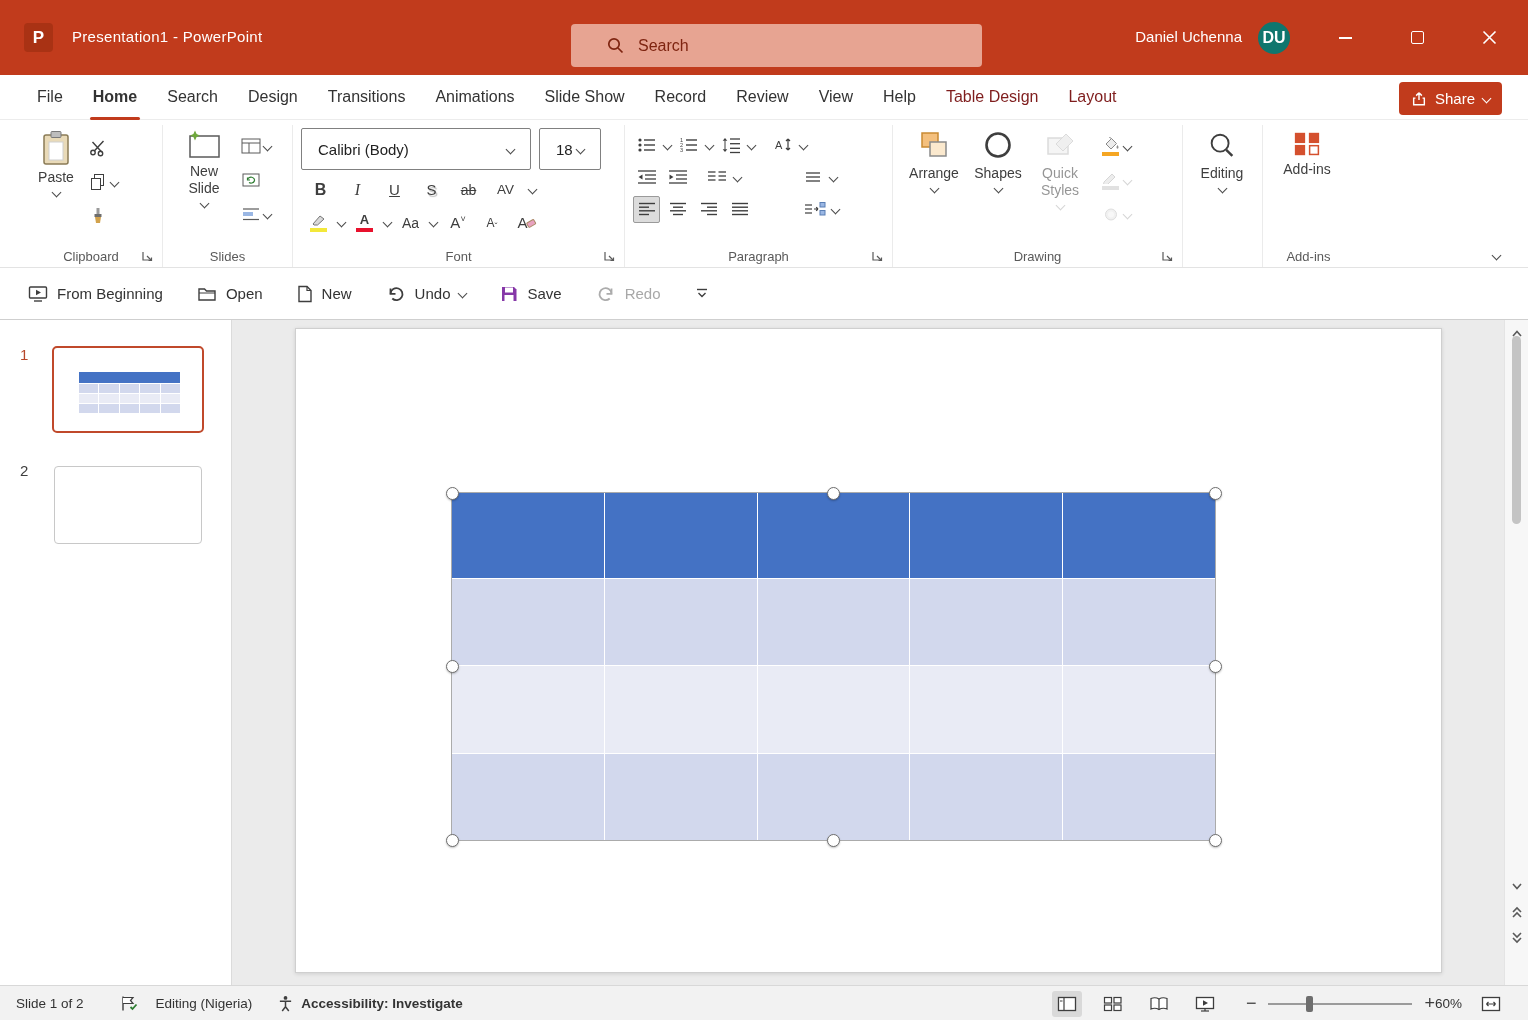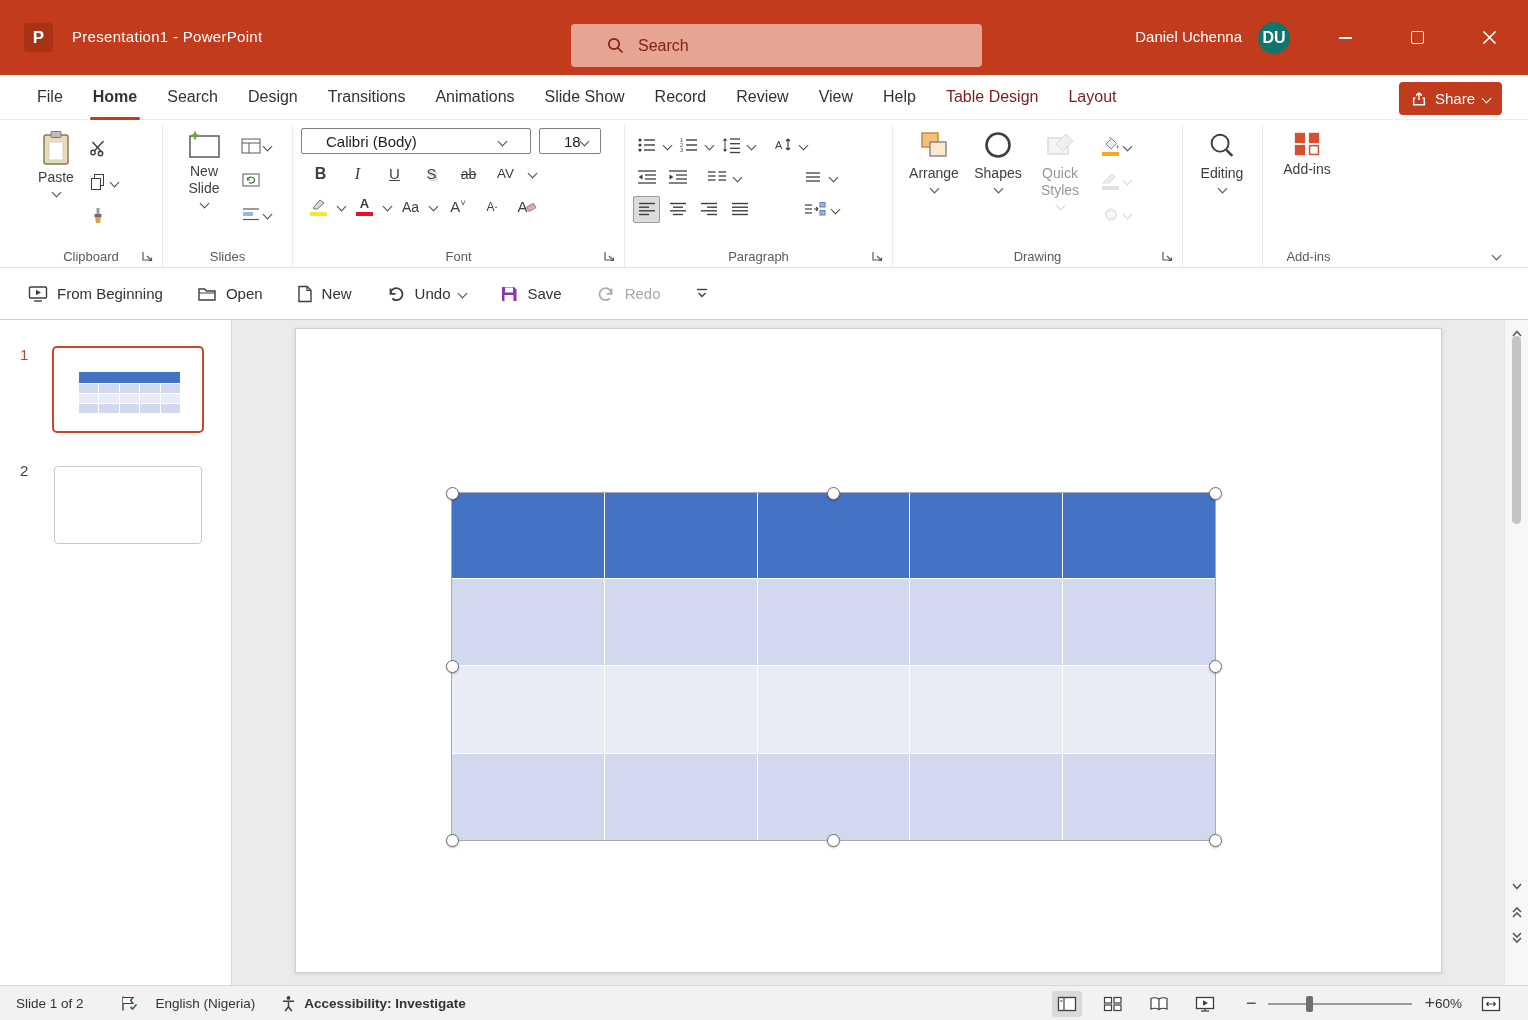--- a/index.html
+++ b/index.html
@@ -31,21 +31,21 @@
   .group { position:relative; display:flex; flex-direction:column; padding:0 8px; }
   .group + .group { border-left:1px solid #EBEBEB; }
   .gbody { flex:1; display:flex; }
   .gcap { height:22px; display:flex; align-items:center; justify-content:center; font-size:13px; color:#5A5A5A; position:relative; }
   .launcher { position:absolute; right:0px; bottom:4px; width:13px; height:13px; }
   .bigbtn { display:flex; flex-direction:column; align-items:center; padding-top:5px; gap:3px; font-size:14px; color:#3E3E3E; text-align:center; line-height:17px; }
   .mbtn { width:27px; height:27px; display:flex; align-items:center; justify-content:center; color:#3E3E3E; }
   .chev { display:inline-block; width:7px; height:7px; border-right:1.5px solid #4A4A4A; border-bottom:1.5px solid #4A4A4A; transform:rotate(45deg); flex-shrink:0; }
   .chev.gray { border-color:#B3B3B3; }
   .minirow { display:flex; align-items:center; height:34px; }
-  .combo { height:26px; border:1px solid #808080; border-radius:2px; background:#fff; display:flex; align-items:center; justify-content:space-between; padding:0 24px; font-size:15px; color:#222; }
+  .combo { height:42px; border:1px solid #808080; border-radius:2px; background:#fff; display:flex; align-items:center; justify-content:space-between; padding:0 16px; font-size:15px; color:#222; }
   .fontrow { display:flex; align-items:center; margin-top:6px; gap:1px; }
   .fB { font-weight:bold; font-size:16px; }
   .fI { font-family:"Liberation Serif", serif; font-style:italic; font-size:16px; }
   .fU { text-decoration:underline; font-size:15px; }
   .fS { font-size:15px; text-shadow:1.5px 1.5px 1px #BDBDBD; }
   .fstrike { text-decoration:line-through; font-size:14px; }
   .fAV { font-size:13.5px; }
   .stack { display:flex; flex-direction:column; align-items:center; line-height:1; gap:2px; }
   .cbar { width:17px; height:4px; }
   .selbox { background:#DCDCDC; border:1px solid #9A9A9A; border-radius:2px; }
@@ -698,21 +698,21 @@
 </div>
 
 <div id="statusbar">
   <div id="sb-left">
     <span style="margin-left:16px">Slide 1 of 2</span>
     <svg style="margin-left:36px" width="18" height="17" viewBox="0 0 18 17">
         <path d="M3 1.5 v14" stroke="#3E3E3E" stroke-width="1.4"></path>
         <path d="M3 2.5 h10 l-2.5 3 2.5 3 H3" fill="#fff" stroke="#3E3E3E" stroke-width="1.2"></path>
         <path d="M10.5 12 l2 2 L16.5 9.5" fill="none" stroke="#2E7D32" stroke-width="1.8"></path>
       </svg>
-    <span style="margin-left:18px">English (Nigeria)</span>
+    <span style="margin-left:18px">Editing (Nigeria)</span>
     <svg style="margin-left:26px" width="15" height="17" viewBox="0 0 16 18">
         <circle cx="8" cy="3" r="2" fill="#3E3E3E"></circle>
         <path d="M2 6.5 h12 M8 6.5 v6 M8 12.5 l-3.5 4.5 M8 12.5 l3.5 4.5" stroke="#3E3E3E" stroke-width="1.6" fill="none"></path>
       </svg>
     <span style="margin-left:8px;font-weight:bold">Accessibility: Investigate</span>
   </div>
   <div id="sb-right">
     <div class="viewbtn sel">
       <svg width="20" height="16" viewBox="0 0 20 16">
           <rect x="1.5" y="1.5" width="17" height="13" fill="#fff" stroke="#3E3E3E" stroke-width="1.3"></rect>

